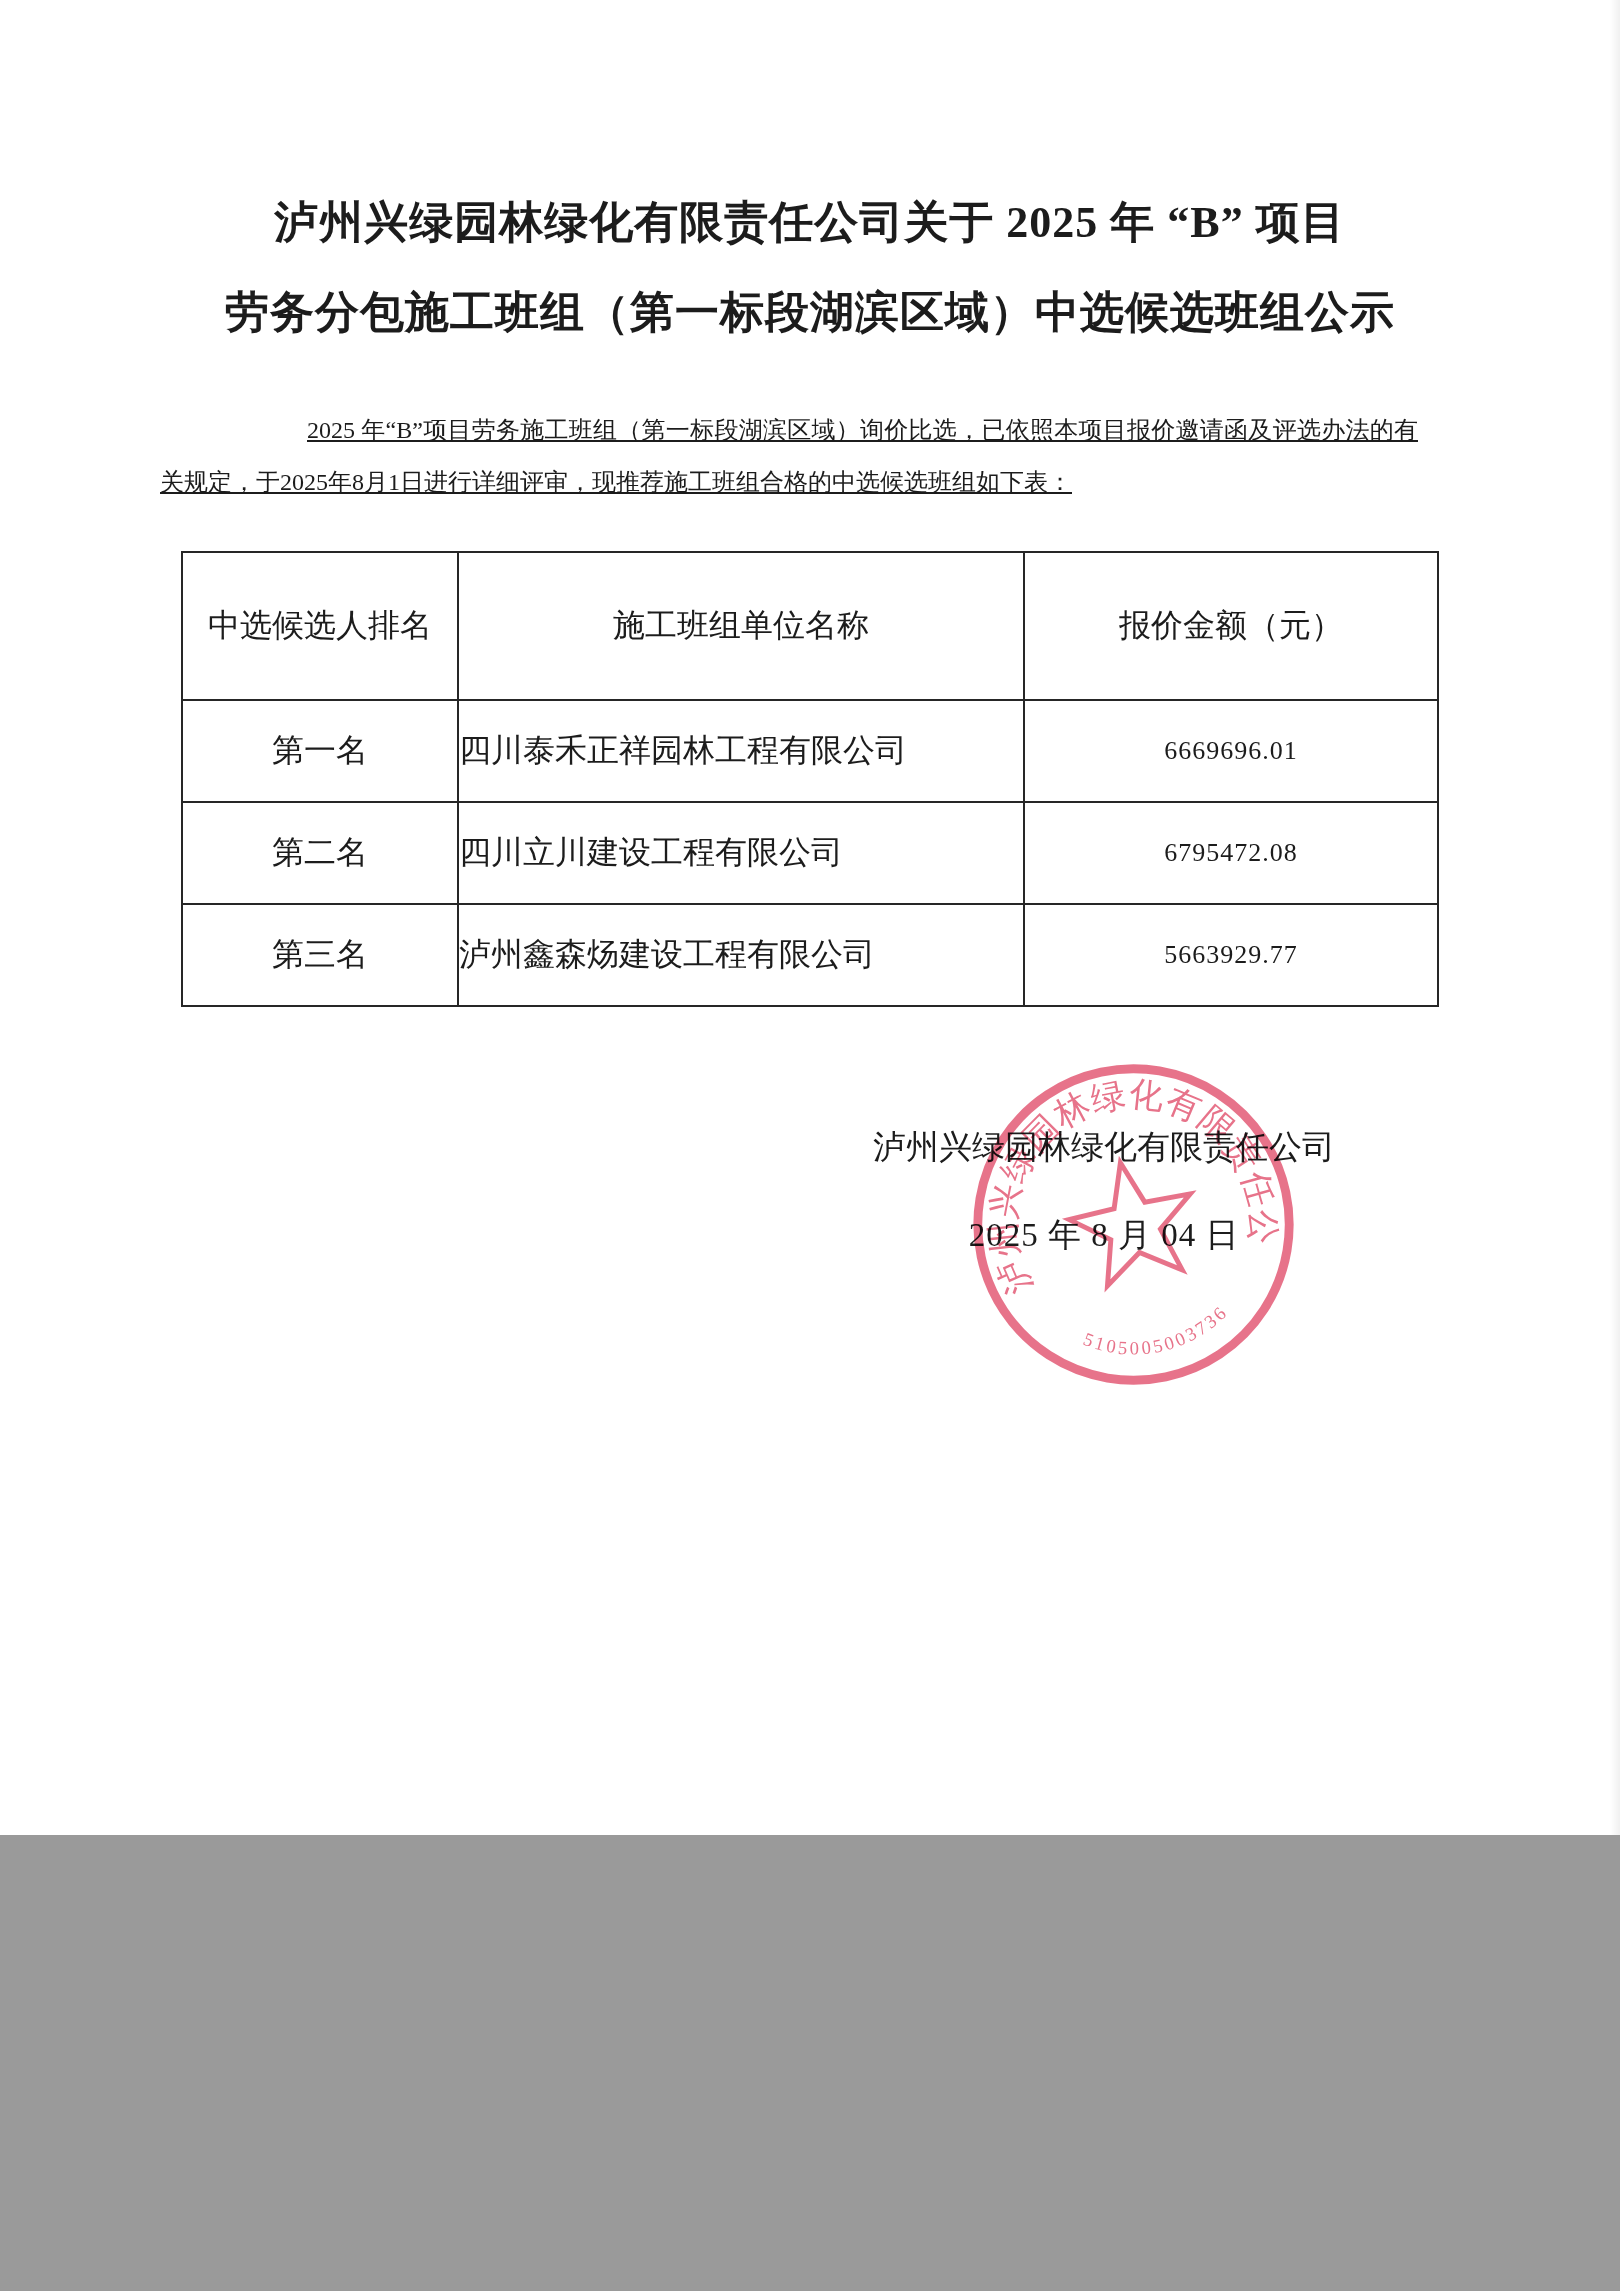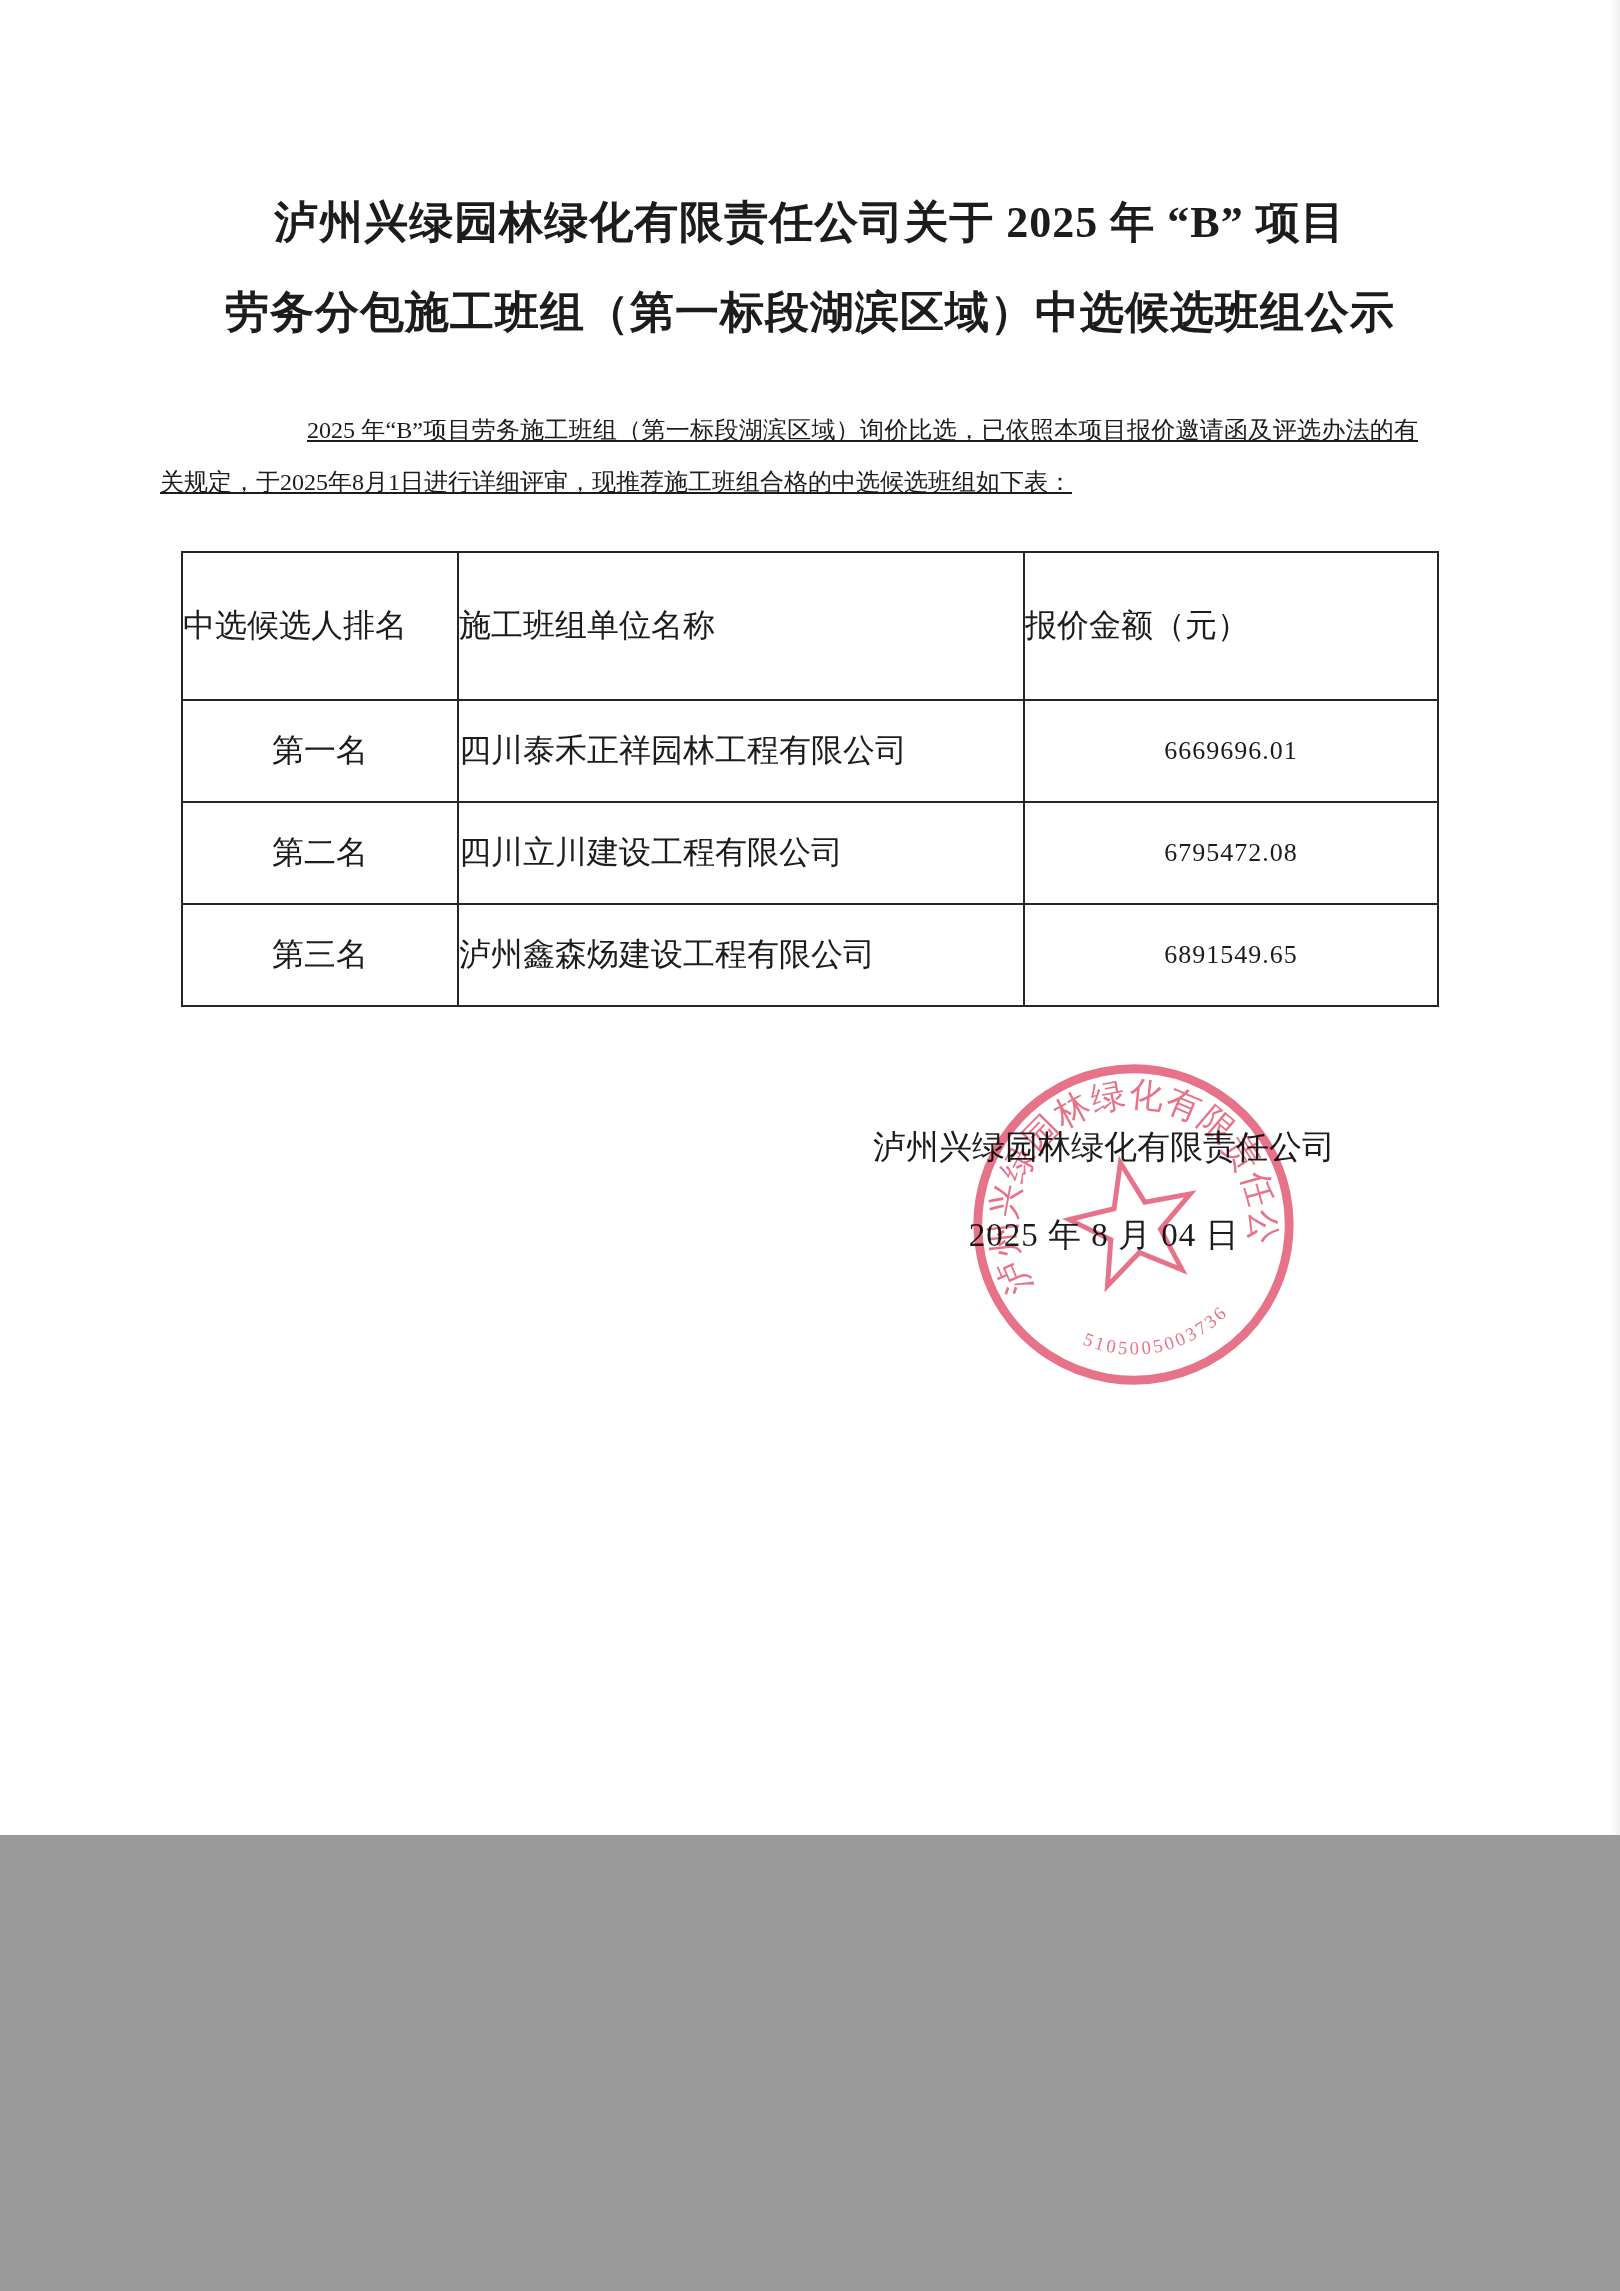--- a/index.html
+++ b/index.html
@@ -43,21 +43,21 @@
     border:2px solid var(--border);
     vertical-align:middle;
     font-weight:normal;
     padding:0;
   }
   table.candidates thead tr{height:148px;}
   table.candidates tbody tr{height:102px;padding-left:8px;}
   .col-rank{width:276px;}
   .col-company{width:566px;}
   .col-amount{width:414px;}
-  th{text-align:left;}
+  th{text-align:center;}
   td.rank{text-align:center;}
   td.company{text-align:left;padding-left:29px;}
   td.amount{text-align:center;font-size:26px;letter-spacing:1px;}
   .sign-block{
     position:absolute;top:1125px;left:804px;width:600px;
     text-align:center;font-size:33px;
   }
   .sign-date{margin-top:43px;letter-spacing:1px;}
   .stamp{
     position:absolute;left:964px;top:1055px;width:339px;height:339px;
@@ -101,21 +101,21 @@
         <td class="amount">6669696.01</td>
       </tr>
       <tr>
         <td class="rank">第二名</td>
         <td class="company">四川立川建设工程有限公司</td>
         <td class="amount">6795472.08</td>
       </tr>
       <tr>
         <td class="rank">第三名</td>
         <td class="company">泸州鑫森炀建设工程有限公司</td>
-        <td class="amount">6891549.65</td>
+        <td class="amount">5663929.77</td>
       </tr>
     </tbody>
   </table>
 
   <div class="sign-block">
     <div>泸州兴绿园林绿化有限责任公司</div>
     <div class="sign-date">2025 年 8 月 04 日</div>
   </div>
 
   <div class="stamp">

